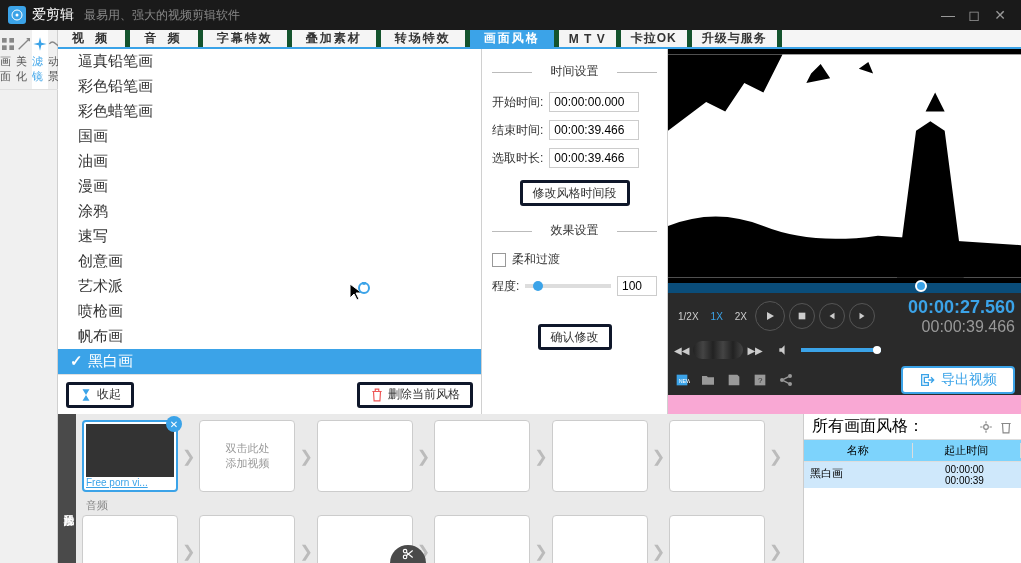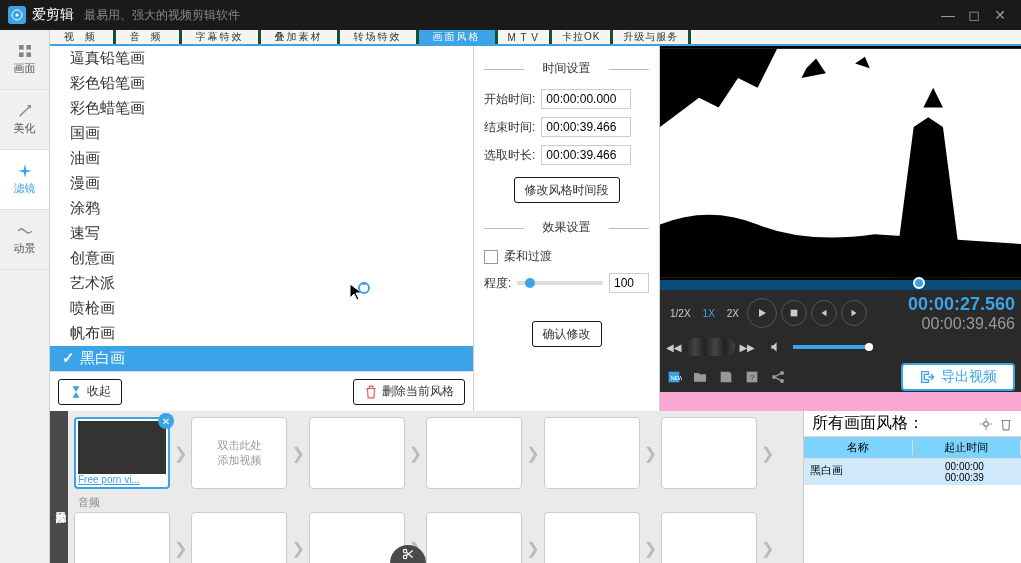--- a/index.html
+++ b/index.html
@@ -4,38 +4,38 @@
 <style>
 * { margin: 0; padding: 0; box-sizing: border-box; font-family: "Microsoft YaHei", Arial, sans-serif; }
 body { background: #1a1a1a; width: 1021px; height: 563px; overflow: hidden; font-size: 12px; }
 .titlebar { height: 30px; background: #1a1a1a; display: flex; align-items: center; padding: 0 8px; color: #ccc; }
 .titlebar .logo { width: 18px; height: 18px; background: #3ba3e8; border-radius: 3px; margin-right: 6px; display: flex; align-items: center; justify-content: center; }
 .titlebar .logo svg { width: 12px; height: 12px; fill: #fff; }
 .titlebar .appname { color: #fff; font-size: 14px; margin-right: 10px; }
 .titlebar .tagline { color: #888; font-size: 12px; flex: 1; }
 .titlebar .winbtn { width: 26px; height: 20px; display: flex; align-items: center; justify-content: center; color: #999; cursor: pointer; font-size: 14px; }
 .main { display: flex; height: 533px; }
-.leftpane { width: 50px; background: #f0f0f0; border-right: 1px solid #d0d0d0; display: flex; flex-direction: column; }
+.leftpane { width: 58px; background: #f0f0f0; border-right: 1px solid #d0d0d0; display: flex; }
 .leftpane .sidetab { height: 60px; display: flex; flex-direction: column; align-items: center; justify-content: center; cursor: pointer; border-bottom: 1px solid #e0e0e0; font-size: 11px; color: #555; }
 .leftpane .sidetab.active { background: #fff; color: #3ba3e8; }
 .leftpane .sidetab .icon { width: 16px; height: 16px; margin-bottom: 2px; }
 .rightpane { flex: 1; display: flex; flex-direction: column; }
 .tabbar { height: 32px; background: #f5f5f5; display: flex; border-bottom: 2px solid #3ba3e8; }
-.tabbar .tab { padding: 0 14px; display: flex; align-items: center; cursor: pointer; font-size: 10px; color: #333; letter-spacing: 4px; border-right: 3px solid #14532d; }
+.tabbar .tab { padding: 0 14px; display: flex; align-items: center; cursor: pointer; font-size: 12px; color: #333; letter-spacing: 4px; border-right: 5px solid #14532d; font-weight: bold; }
 .tabbar .tab.wide { letter-spacing: 2px; }
 .tabbar .tab.narrow { letter-spacing: 1px; padding: 0 10px; }
 .tabbar .tab.active { background: #3ba3e8; color: #fff; }
 .workarea { flex: 1; display: flex; background: #fff; }
 .stylelist { width: 424px; border-right: 1px solid #d0d0d0; display: flex; flex-direction: column; }
 .stylelist .scroll { flex: 1; overflow-y: auto; background: #fff; }
 .stylelist .item { padding: 3px 20px; cursor: pointer; color: #333; font-size: 15px; position: relative; }
 .stylelist .item.selected { background: #3ba3e8; color: #fff; padding-left: 30px; }
 .stylelist .item.selected::before { content: "✓"; position: absolute; left: 12px; font-weight: bold; }
 .stylelist .actions { height: 40px; display: flex; align-items: center; padding: 0 8px; gap: 8px; border-top: 1px solid #e0e0e0; }
-.btn { height: 26px; padding: 0 10px; background: #fff; border: 1px solid #0f172a; border-radius: 3px; display: flex; align-items: center; gap: 4px; cursor: pointer; font-size: 12px; color: #333; }
+.btn { height: 26px; padding: 0 10px; background: #fff; border: 3px solid #0f172a; border-radius: 3px; display: flex; align-items: center; gap: 4px; cursor: pointer; font-size: 12px; color: #333; }
 .btn .bicon { width: 14px; height: 14px; }
 .settings { width: 186px; border-right: 1px solid #d0d0d0; padding: 10px; display: flex; flex-direction: column; gap: 8px; }
 .settings .section-title { text-align: center; color: #333; font-size: 12px; position: relative; margin: 4px 0; }
 .settings .section-title::before, .settings .section-title::after { content: ""; position: absolute; top: 50%; width: 40px; height: 1px; background: #bbb; }
 .settings .section-title::before { left: 0; }
 .settings .section-title::after { right: 0; }
 .settings .row { display: flex; align-items: center; gap: 6px; font-size: 12px; color: #333; }
 .settings .row input[type=text] { width: 90px; height: 20px; border: 1px solid #ccc; padding: 0 4px; font-size: 12px; }
 .settings .centerbtn { margin: 4px auto; }
 .settings .checkbox { width: 14px; height: 14px; border: 1px solid #999; }

